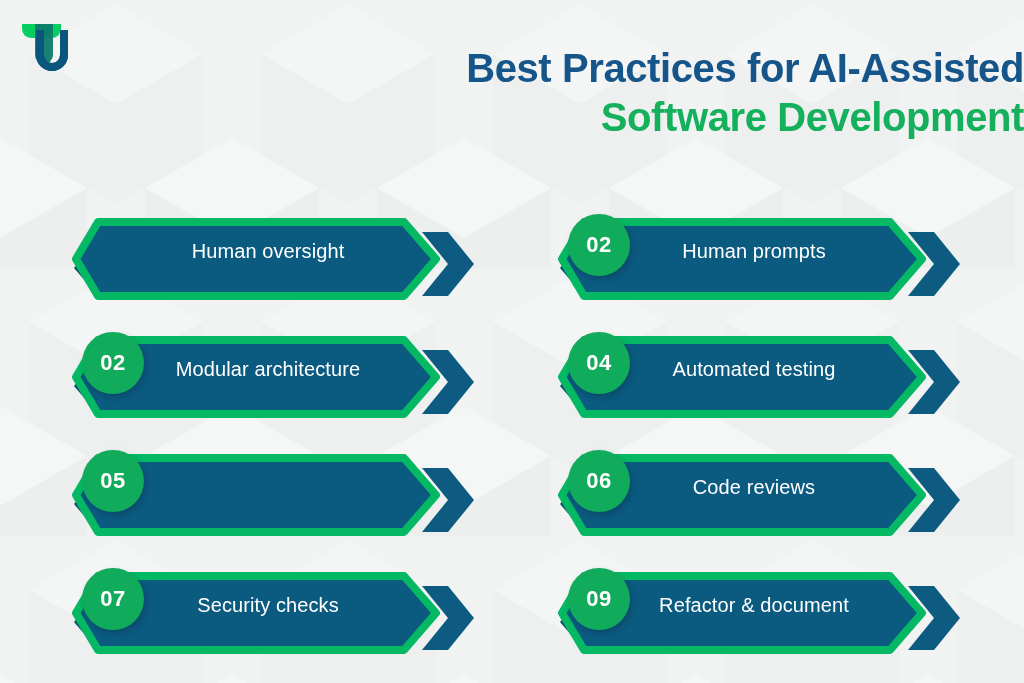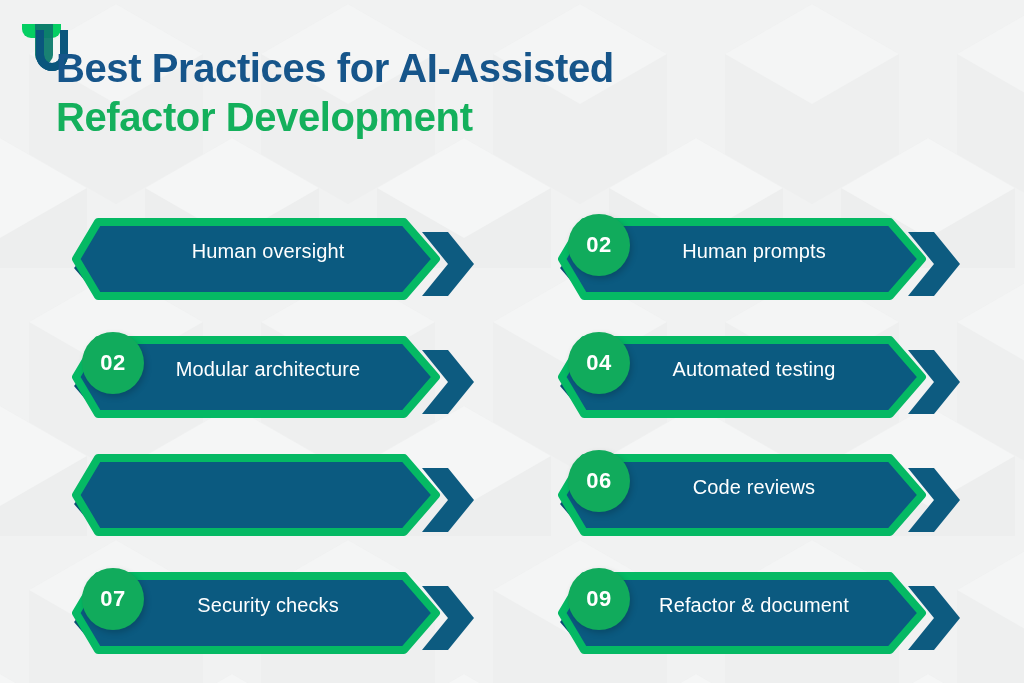--- a/index.html
+++ b/index.html
@@ -13,21 +13,21 @@
 
   
   #bg-pattern { position:absolute; inset:0; z-index:0; }
 
   
   #logo { position:absolute; left:22px; top:18px; width:56px; height:56px; z-index:5; }
 
   
   #title-block {
     position:absolute; left:0; right:0; top:44px; z-index:5;
-    text-align:left; padding-left:56px;
+    text-align:right; padding-left:56px;
   }
   .title-line {
     font-size:40px; font-weight:bold; line-height:1.22;
     letter-spacing:-0.4px; white-space:nowrap;
   }
   .title-line.primary { color:#16558a; }
   .title-line.accent  { color:#14b05c; }
 
   
   #items-grid {
@@ -80,21 +80,21 @@
 
 <svg id="logo" viewBox="0 0 56 56">
   <path d="M5 6 h34 a0 0 0 0 1 0 0 v5 a9 9 0 0 1 -9 9 h-21 a9 9 0 0 1 -9 -9 v-5 z" fill="#05cf63"></path>
   <path d="M18 6 h13 v31 a9 9 0 0 1 -18 0 v-31 z" fill="#0d7a6b" opacity="0.95"></path>
   <path d="M22 12 h8 v25 a8 8 0 0 0 16 0 v-25 h8 v25 a16 16 0 0 1 -32 0 z" fill="#0a567d" transform="translate(-8,0)"></path>
   <path d="M14 12 h8 v25 a8 8 0 0 0 16 0 v-25 h8 v25 a16 16 0 0 1 -32 0 z" fill="#0a567d"></path>
 </svg>
 
 <div id="title-block">
   <div class="title-line primary">Best Practices for AI-Assisted</div>
-  <div class="title-line accent">Refactor Development</div>
+  <div class="title-line accent">Software Development</div>
 </div>
 
 <div id="items-grid">
     <div class="item">
     <svg class="item-svg" viewBox="0 0 404 100" preserveAspectRatio="none">
 
       <polygon points="4,60 28,32 334,32 360,60 334,88 28,88" fill="#0a4e73"></polygon>
 
       <polygon points="352,24 378,24 404,56 378,88 352,88 378,56" fill="#0d5b80"></polygon>
 
@@ -145,20 +145,21 @@
     <div class="item">
     <svg class="item-svg" viewBox="0 0 404 100" preserveAspectRatio="none">
 
       <polygon points="4,60 28,32 334,32 360,60 334,88 28,88" fill="#0a4e73"></polygon>
 
       <polygon points="352,24 378,24 404,56 378,88 352,88 378,56" fill="#0d5b80"></polygon>
 
       <polygon points="28,14 334,14 366,51 334,88 28,88 6,51" fill="#0b5a80" stroke="#05b964" stroke-width="8" stroke-linejoin="round"></polygon>
     </svg>
 
+    <div class="badge">05</div>
   </div>
     <div class="item">
     <svg class="item-svg" viewBox="0 0 404 100" preserveAspectRatio="none">
 
       <polygon points="4,60 28,32 334,32 360,60 334,88 28,88" fill="#0a4e73"></polygon>
 
       <polygon points="352,24 378,24 404,56 378,88 352,88 378,56" fill="#0d5b80"></polygon>
 
       <polygon points="28,14 334,14 366,51 334,88 28,88 6,51" fill="#0b5a80" stroke="#05b964" stroke-width="8" stroke-linejoin="round"></polygon>
     </svg>

